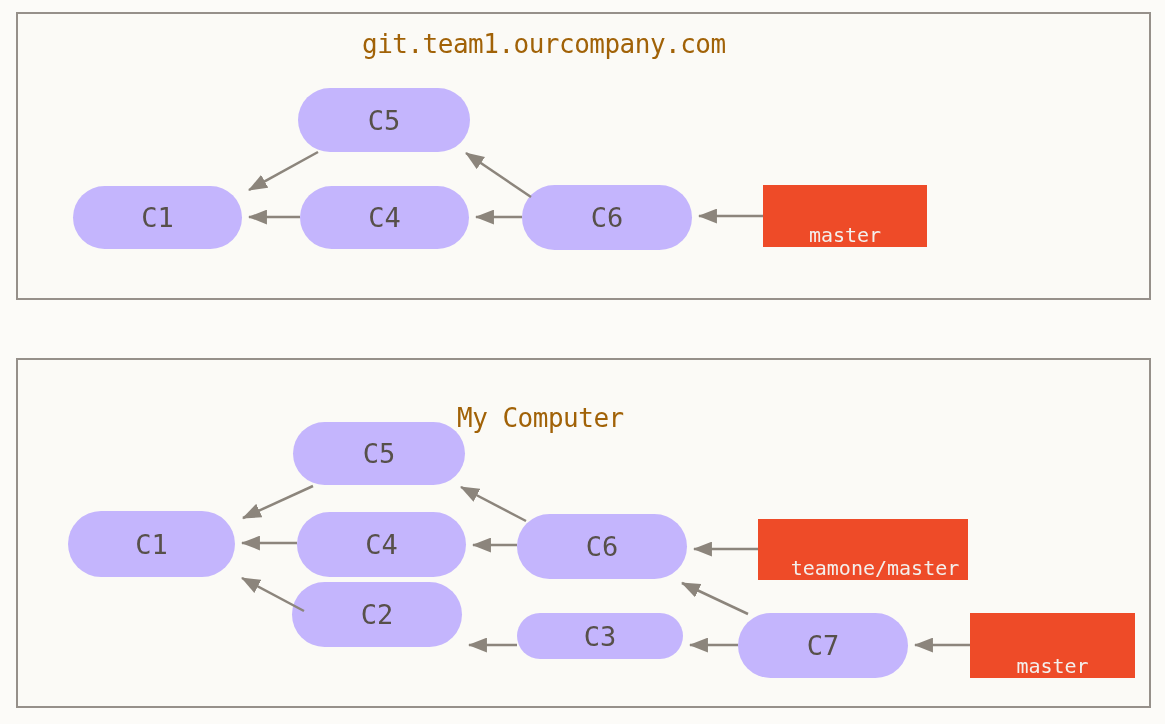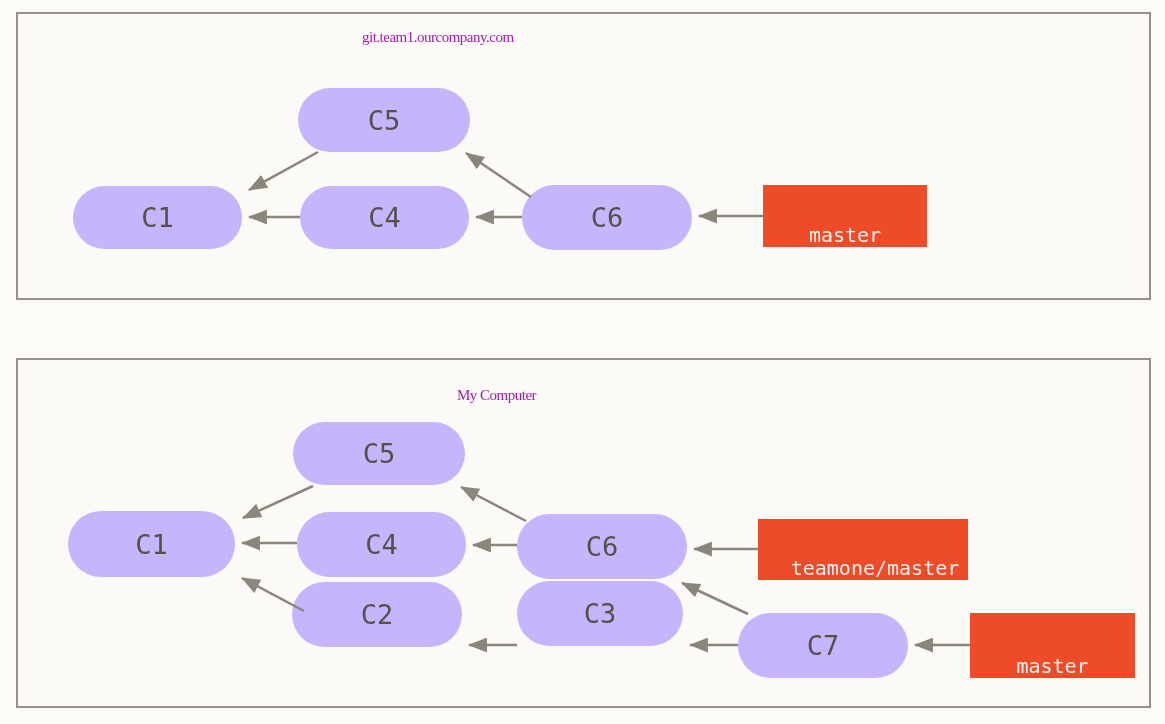--- a/index.html
+++ b/index.html
@@ -9,25 +9,24 @@
     font-family:"DejaVu Sans Mono", monospace;
   }
   .panel{
     position:absolute;
     border:2px solid #96908a;
     background:#fbfaf6;
     box-sizing:border-box;
   }
   .panel-title{
     position:absolute;
-    color:#a21caf;
-    font-size:15px;
+    color:#a16207;
+    font-size:26px;
     letter-spacing:-0.5px;
     white-space:nowrap;
-    font-family:Liberation Serif, serif;
   }
   .commit{
     position:absolute;
     background:#c4b5fd;
     border-radius:33px;
     display:flex;align-items:center;justify-content:center;
     color:#57504a;
     font-size:27px;
     box-sizing:border-box;
   }
@@ -58,41 +57,41 @@
   <span>C4</span>
 </div>
 <div class="commit" style="left:522px;top:185px;width:170px;height:65px;">
   <span>C6</span>
 </div>
 <div class="branch" style="left:763px;top:185px;width:164px;height:62px;">
   <span>master</span>
 </div>
 
 <div class="panel" style="left:16px;top:358px;width:1135px;height:350px;"></div>
-<div class="panel-title" style="left:457px;top:387px;">My Computer</div>
+<div class="panel-title" style="left:457px;top:403px;">My Computer</div>
 
 <div class="commit" style="left:293px;top:422px;width:172px;height:63px;">
   <span>C5</span>
 </div>
 <div class="commit" style="left:68px;top:511px;width:167px;height:66px;">
   <span>C1</span>
 </div>
 <div class="commit" style="left:297px;top:512px;width:169px;height:65px;">
   <span>C4</span>
 </div>
 <div class="commit" style="left:517px;top:514px;width:170px;height:65px;">
   <span>C6</span>
 </div>
 <div class="branch" style="left:758px;top:519px;width:210px;height:61px;padding-left:24px;">
   <span>teamone/master</span>
 </div>
 <div class="commit" style="left:292px;top:582px;width:170px;height:65px;">
   <span>C2</span>
 </div>
-<div class="commit" style="left:517px;top:581px;width:166px;height:65px;">
+<div class="commit" style="left:517px;top:613px;width:166px;height:46px;">
   <span>C3</span>
 </div>
 <div class="commit" style="left:738px;top:613px;width:170px;height:65px;text-align:center;">
   <span>C7</span>
 </div>
 <div class="branch" style="left:970px;top:613px;width:165px;height:65px;">
   <span>master</span>
 </div>
 
 <svg class="edges" width="1165" height="724" viewBox="0 0 1165 724">

